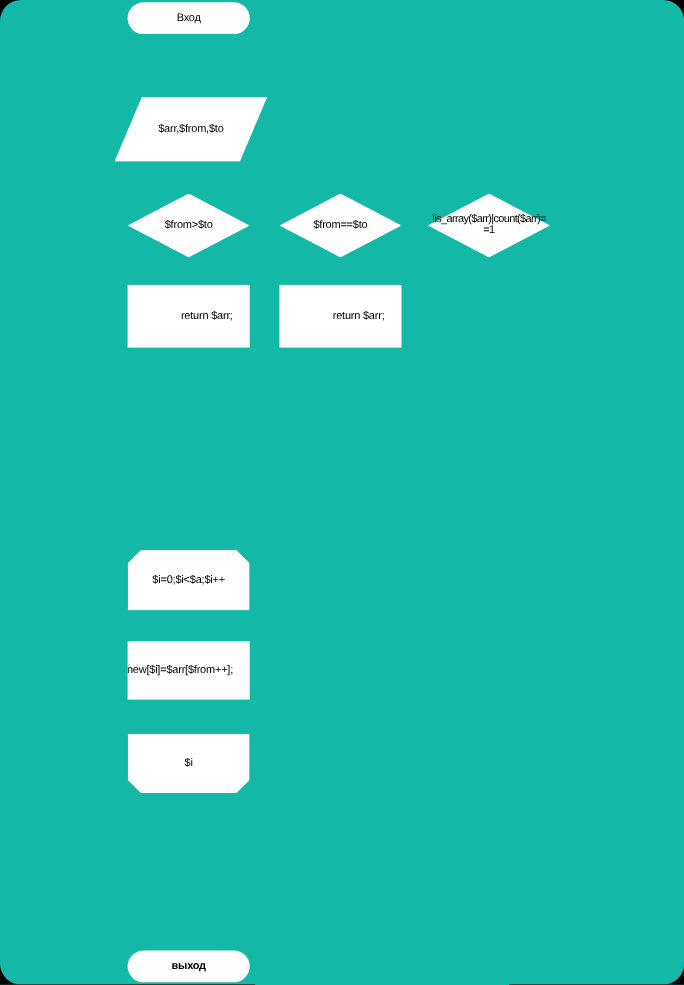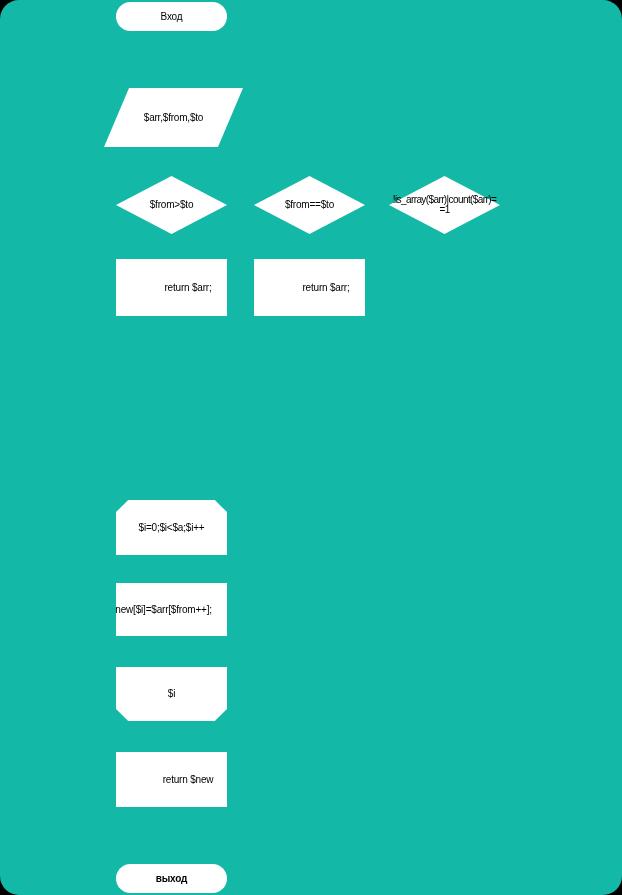--- a/index.html
+++ b/index.html
@@ -159,21 +159,18 @@
 
   <div class="node process overflow-left" style="left:116px;top:583px;width:111px;height:53px;">
     <span style="margin-left:-6px;">$new[$i]=$arr[$from++];</span>
   </div>
 
   <div class="node loop-end" style="left:116px;top:667px;width:111px;height:54px;">
     <div class="lshape"></div>
     <span class="llabel">$i</span>
   </div>
 
-  <div class="node process" style="left:116px;top:752px;width:111px;height:55px;">
-    <span>return $new</span>
-  </div>
 
   <div class="node terminal" style="left:116px;top:864px;width:111px;height:29px;font-weight:bold;">
     <span>выход</span>
   </div>
 
 </div>
 
 </body></html>

